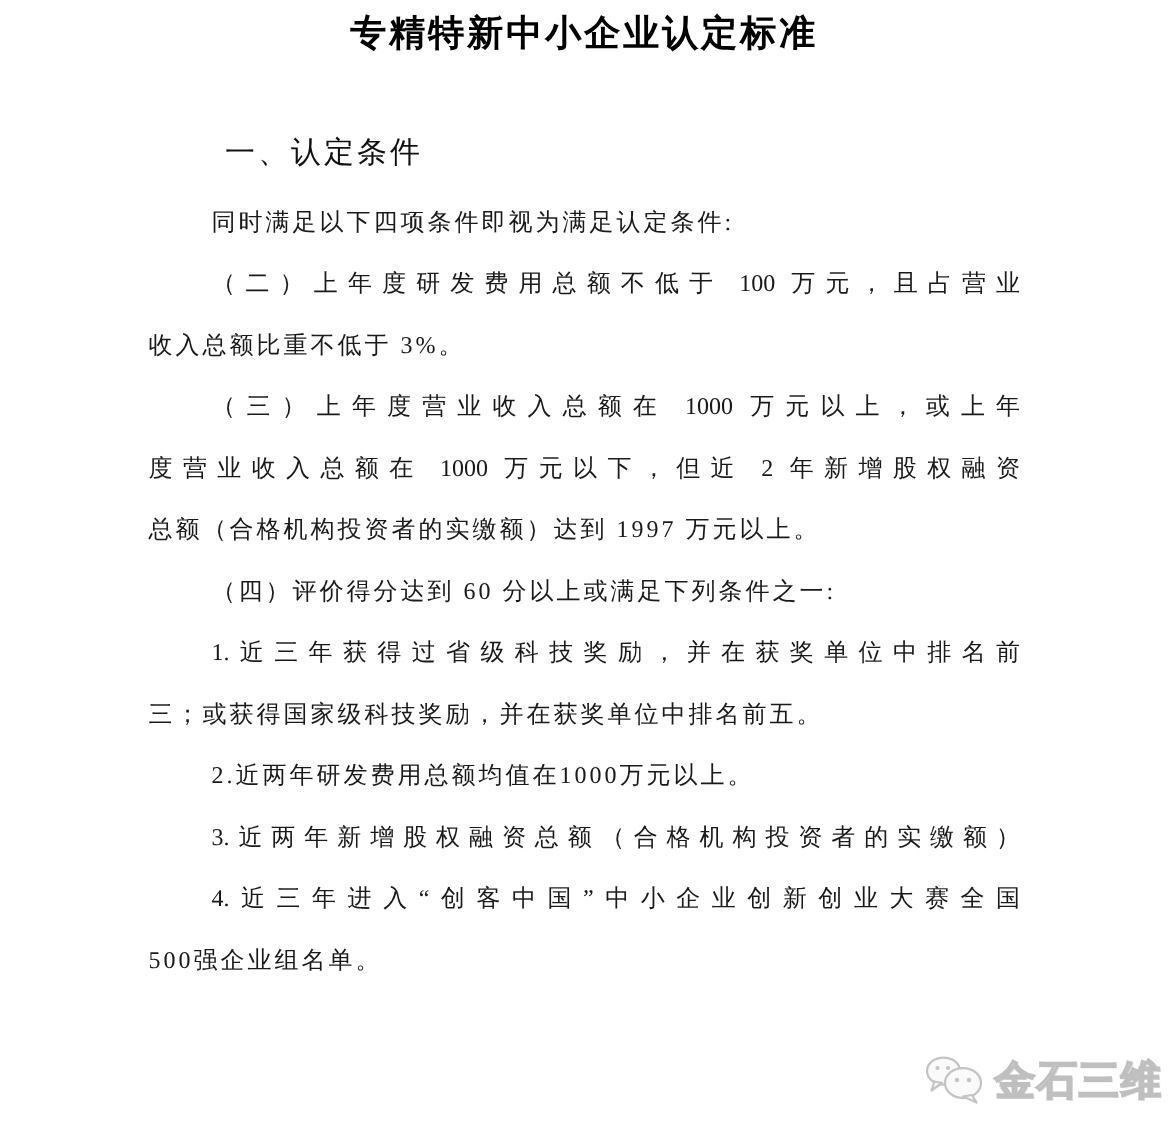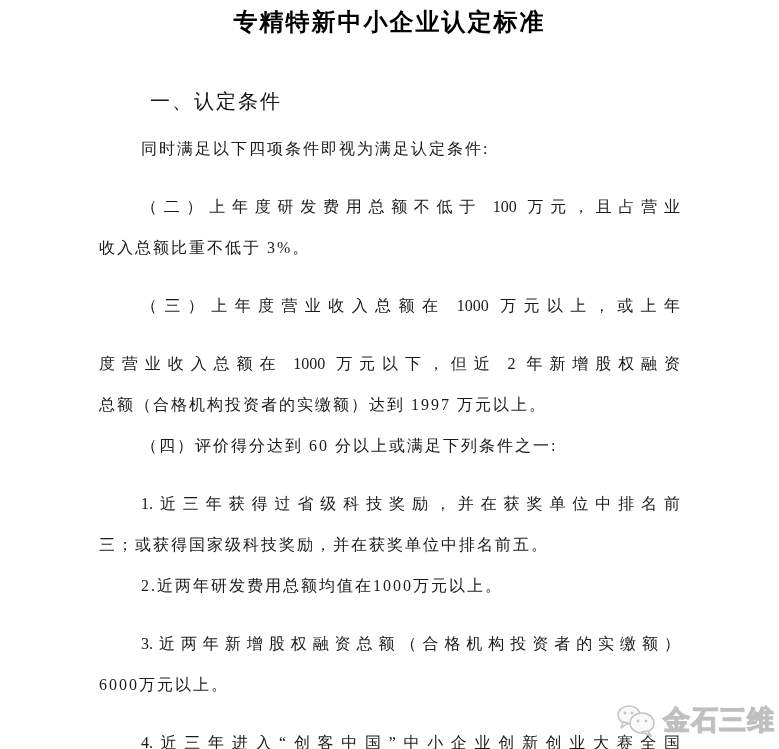--- a/index.html
+++ b/index.html
@@ -38,26 +38,25 @@
     letter-spacing:2px;
     white-space:nowrap;
     color:#1a1a1a;
   }
   .text-line.indent { padding-left:42px; }
   .text-line.justify {
     white-space:normal;
     letter-spacing:normal;
     text-align:justify;
     text-align-last:justify;
-    margin-top:17px;
   }
   .watermark {
     position:absolute;
     top:702px; right:4px;
-    display:flex; align-items:center; gap:7px;
+    display:flex; align-items:flex-start; gap:7px;
     user-select:none;
   }
   .watermark-text {
     font-size:27px; font-weight:bold;
     font-family:"Liberation Sans","DejaVu Sans",sans-serif;
     letter-spacing:1px;
     color:#f1f1f1;
     -webkit-text-stroke:1px #bfbfbf;
     text-shadow:1px 1px 0 #d9d9d9;
   }
@@ -77,21 +76,20 @@
       <div class="text-line indent justify">（二）上年度研发费用总额不低于 100 万元，且占营业</div>
       <div class="text-line">收入总额比重不低于 3%。</div>
       <div class="text-line indent justify">（三）上年度营业收入总额在 1000 万元以上，或上年</div>
       <div class="text-line justify">度营业收入总额在 1000 万元以下，但近 2 年新增股权融资</div>
       <div class="text-line">总额（合格机构投资者的实缴额）达到 1997 万元以上。</div>
       <div class="text-line indent">（四）评价得分达到 60 分以上或满足下列条件之一:</div>
       <div class="text-line indent justify">1.近三年获得过省级科技奖励，并在获奖单位中排名前</div>
       <div class="text-line">三；或获得国家级科技奖励，并在获奖单位中排名前五。</div>
       <div class="text-line indent">2.近两年研发费用总额均值在1000万元以上。</div>
       <div class="text-line indent justify">3.近两年新增股权融资总额（合格机构投资者的实缴额）</div>
-      <div class="text-line">6000万元以上。</div>
       <div class="text-line indent justify">4.近三年进入“创客中国”中小企业创新创业大赛全国</div>
       <div class="text-line">500强企业组名单。</div>
     </div>
 
   <div class="watermark">
     <svg class="watermark-logo" width="40" height="34" viewBox="0 0 40 34">
       <g fill="#fafafa" stroke="#c4c4c4" stroke-width="1.5">
         <ellipse cx="13" cy="12" rx="11" ry="9"></ellipse>
         <path d="M7 19 L5 25 L12 20 Z" stroke-linejoin="round"></path>
         <ellipse cx="26" cy="20" rx="12" ry="10"></ellipse>

